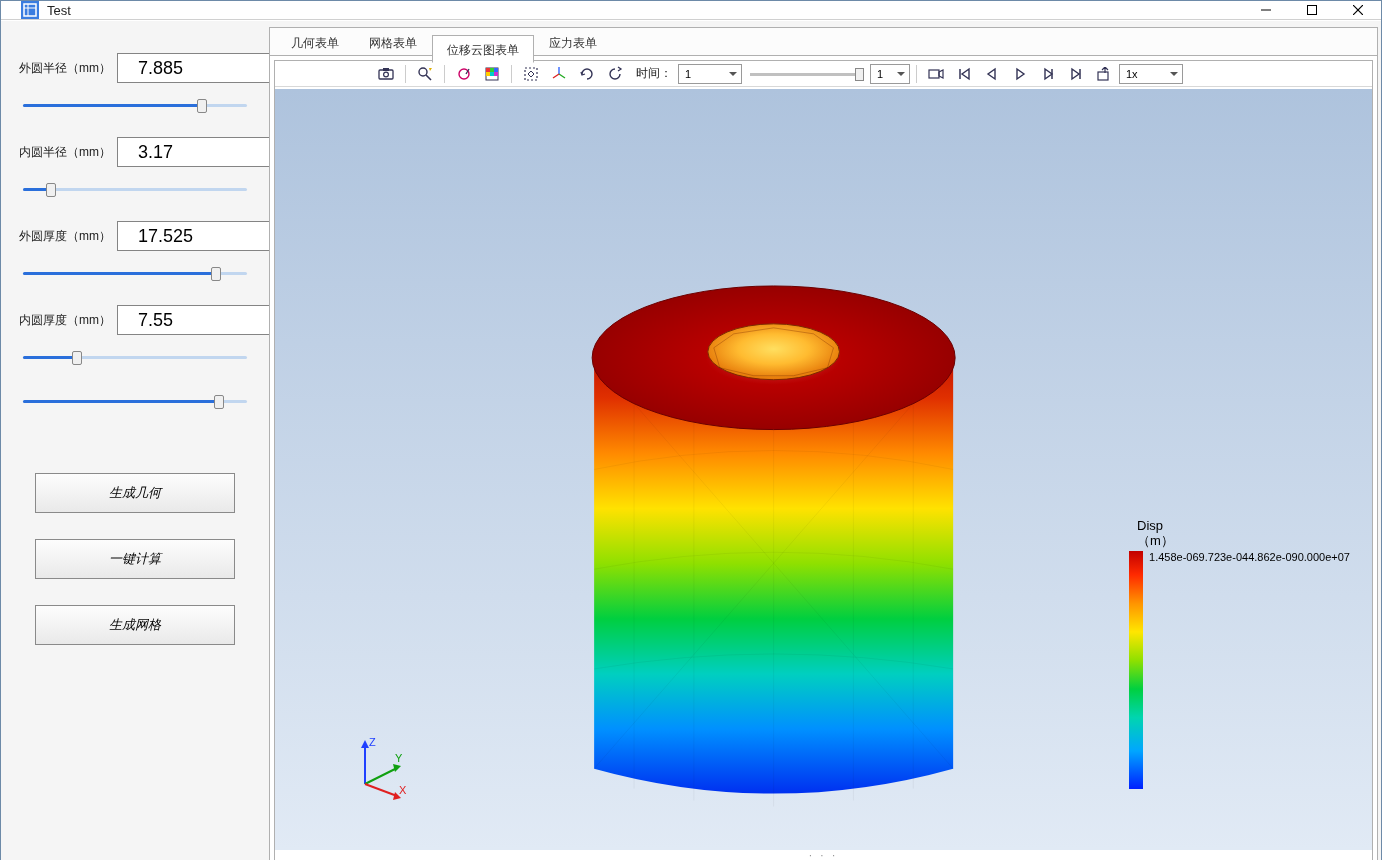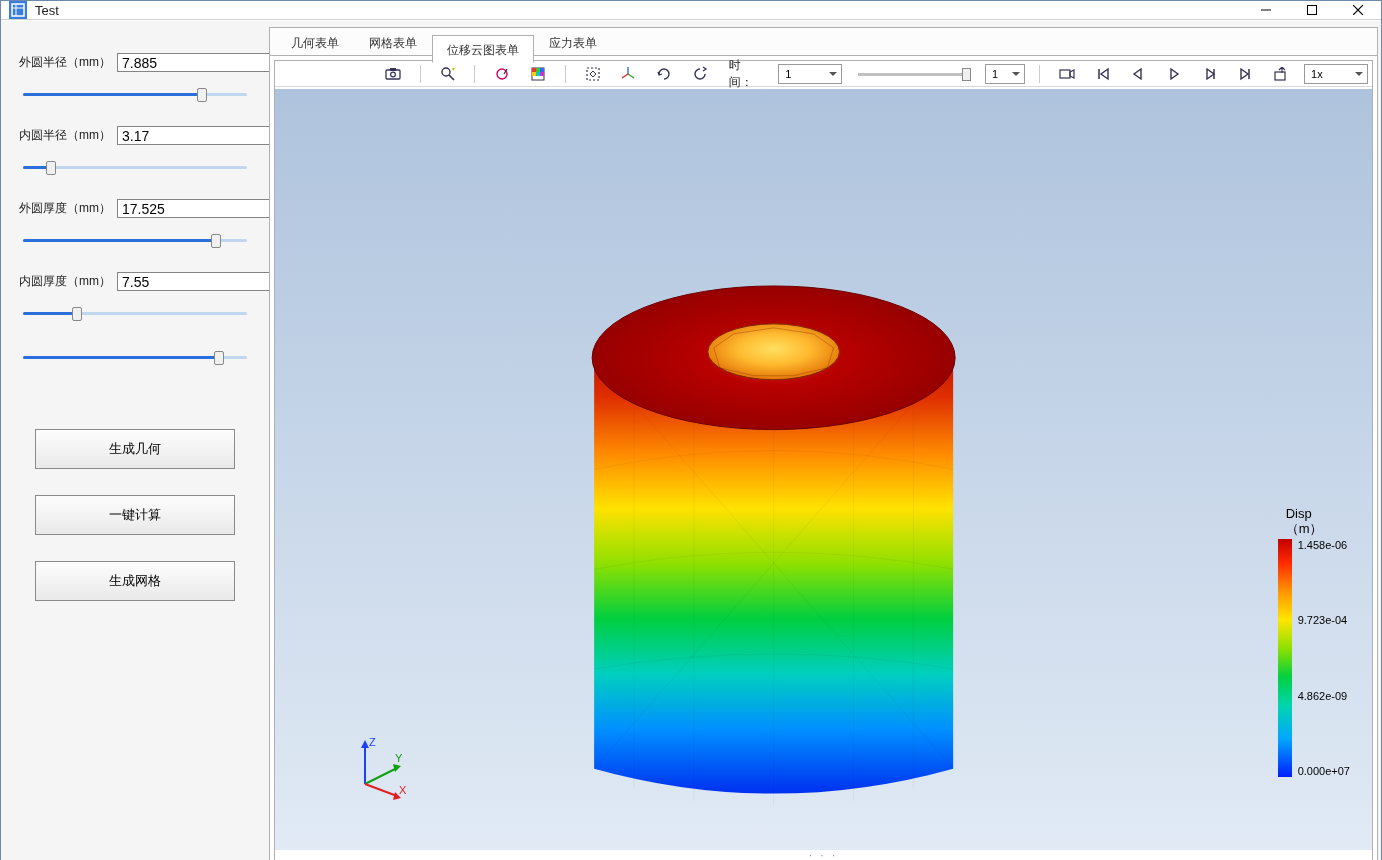--- a/index.html
+++ b/index.html
@@ -2,75 +2,75 @@
 <html><head>
 <meta charset="utf-8">
 <style>
 * { box-sizing: border-box; margin: 0; padding: 0; }
 html, body { height: 100%; font-family: "Microsoft YaHei", "Segoe UI", Arial, sans-serif; font-size: 12px; background: #f0f0f0; }
 .window {
   width: 1382px; height: 860px; background: #fdfdfd; border: 1px solid #6d8aa8;
   display: flex; flex-direction: column;
 }
 .titlebar {
-  height: 32px; display: flex; align-items: center; padding: 0 0 0 8px;
+  height: 32px; display: flex; align-items: center; padding: 0 0 0 20px;
   background: #fff; border-bottom: 1px solid #d0d0d0;
 }
 .app-icon {
   width: 18px; height: 18px; background: #3a7de0; margin-right: 8px;
   display: flex; align-items: center; justify-content: center; color: #fff; font-size: 10px;
 }
 .title-text { flex: 1; font-size: 13px; color: #222; }
 .win-buttons { display: flex; height: 100%; }
 .win-btn { width: 46px; height: 100%; display: flex; align-items: center; justify-content: center; color: #000; font-size: 14px; cursor: pointer; }
 
 .body-area { flex: 1; display: flex; padding: 6px 3px 3px 6px; gap: 6px; background: #f5f5f5; border-top: 1px solid #fff; }
 .sidebar {
   width: 256px; padding: 26px 12px 12px 12px;
   display: flex; flex-direction: column; gap: 8px;
 }
 .param-row { display: flex; align-items: center; gap: 6px; margin-bottom: 2px; }
 .param-label { width: 94px; font-size: 12px; color: #222; white-space: nowrap; }
 .param-input {
-  flex: 1; height: 19px; border: 1px solid #848484; padding: 0 4px; font-size: 14px; background: #fff;
+  flex: 1; height: 30px; border: 1px solid #848484; padding: 0 20px; font-size: 18px; background: #fff;
 }
 .slider {
   width: 100%; height: 20px; margin: 2px 0 14px 0; position: relative;
 }
 .slider-track {
   position: absolute; left: 4px; right: 4px; top: 9px; height: 3px;
   background: #c1d6ef; border-radius: 2px;
 }
 .slider-fill {
   position: absolute; left: 4px; top: 9px; height: 3px;
   background: #2a6fdb; border-radius: 2px;
 }
 .slider-thumb {
   position: absolute; top: 4px; width: 10px; height: 14px;
   background: #f0f0f0; border: 1px solid #888; border-radius: 2px;
 }
 .btn-big {
   width: 200px; height: 40px; margin: 18px auto 0 auto;
   background: linear-gradient(#fdfdfd,#e9e9e9);
-  border: 1px solid #8a8a8a; font-size: 13px; cursor: pointer;
+  border: 1px solid #8a8a8a; font-size: 13px; cursor: pointer; font-style: italic;
 }
 
 .main { flex: 1; display: flex; flex-direction: column; border: 1px solid #b0b0b0; background: #fff; }
 .tabs { height: 28px; display: flex; border-bottom: 1px solid #b0b0b0; padding-left: 6px; background: #fcfcfc; }
 .tab {
   padding: 0 14px; height: 28px; line-height: 28px; font-size: 12px; color: #333;
   cursor: pointer; border: 1px solid transparent; border-bottom: none; position: relative; top: 0;
 }
 .tab.active {
   background: #fff; border: 1px solid #b0b0b0; border-bottom: 1px solid #fff;
   top: 7px;
 }
 .view-wrap { flex: 1; padding: 4px; display: flex; flex-direction: column; }
 .view-box { flex: 1; border: 1px solid #b0b0b0; background: #fff; display: flex; flex-direction: column; gap:2px;}
-.toolbar-row { height: 26px; display: flex; align-items: center; padding: 0 4px; gap: 10px; border-bottom: 1px solid #d8d8d8; }
+.toolbar-row { height: 26px; display: flex; align-items: center; padding: 0 4px; gap: 2px; border-bottom: 1px solid #d8d8d8; }
 .tool-spacer-left { width: 92px; }
 .tbtn {
   width: 26px; height: 22px; display: flex; align-items: center; justify-content: center;
   color: #335; cursor: pointer; border-radius: 2px;
 }
 .sep { width: 1px; height: 18px; background: #ccc; margin: 0 4px; }
 .time-label { font-size: 12px; color: #222; margin: 0 4px 0 6px; }
 .combo {
   height: 20px; border: 1px solid #9a9a9a; background: #fff; font-size: 11px;
   display: flex; align-items: center; padding: 0 18px 0 6px; position: relative; min-width: 60px;
@@ -82,30 +82,30 @@
 .time-slider { width: 116px; height: 20px; position: relative; margin: 0 4px; }
 .time-slider .track { position: absolute; left: 2px; right: 2px; top: 9px; height: 3px; background: #c0c0c0; }
 .time-slider .thumb { position: absolute; right: 0; top: 4px; width: 9px; height: 13px; background: #f0f0f0; border: 1px solid #888; }
 
 .canvas {
   flex: 1; position: relative; overflow: hidden;
   background: linear-gradient(#aec3dd, #e1eaf5);
 }
 .resize-dots { text-align:center; color:#888; height:12px; font-size:10px; letter-spacing:3px;}
 .legend {
-  position: absolute; right: 22px; top: 418px;
+  position: absolute; right: 22px; top: 430px;
   display: flex; flex-direction: column; align-items: flex-start; font-size: 12px; color: #000;
 }
 .legend-title { margin-bottom: 2px; margin-left: 8px; line-height: 1.15; font-size: 13px;}
 .legend-body { display: flex; }
 .legend-bar {
   width: 14px; height: 238px; margin-right: 6px;
   background: linear-gradient(to bottom, #c20000 0%, #ff2a00 10%, #ff9400 22%, #ffe600 34%, #8fe000 46%, #00d040 58%, #00d5b0 70%, #00a6ff 84%, #0020ff 100%);
 }
-.legend-ticks { display: flex; flex-direction: column; justify-content: space-between; height: 238px; font-size: 11px;}
+.legend-ticks { display: flex; flex-direction: row; justify-content: space-between; height: 238px; font-size: 11px;}
 .axis-gizmo { position: absolute; left: 70px; bottom: 46px; width: 70px; height: 70px; }
 </style>
 </head>
 <body>
 
 <div class="window">
 
   <div class="titlebar">
     <div class="app-icon">
       <svg width="14" height="14" viewBox="0 0 14 14">

